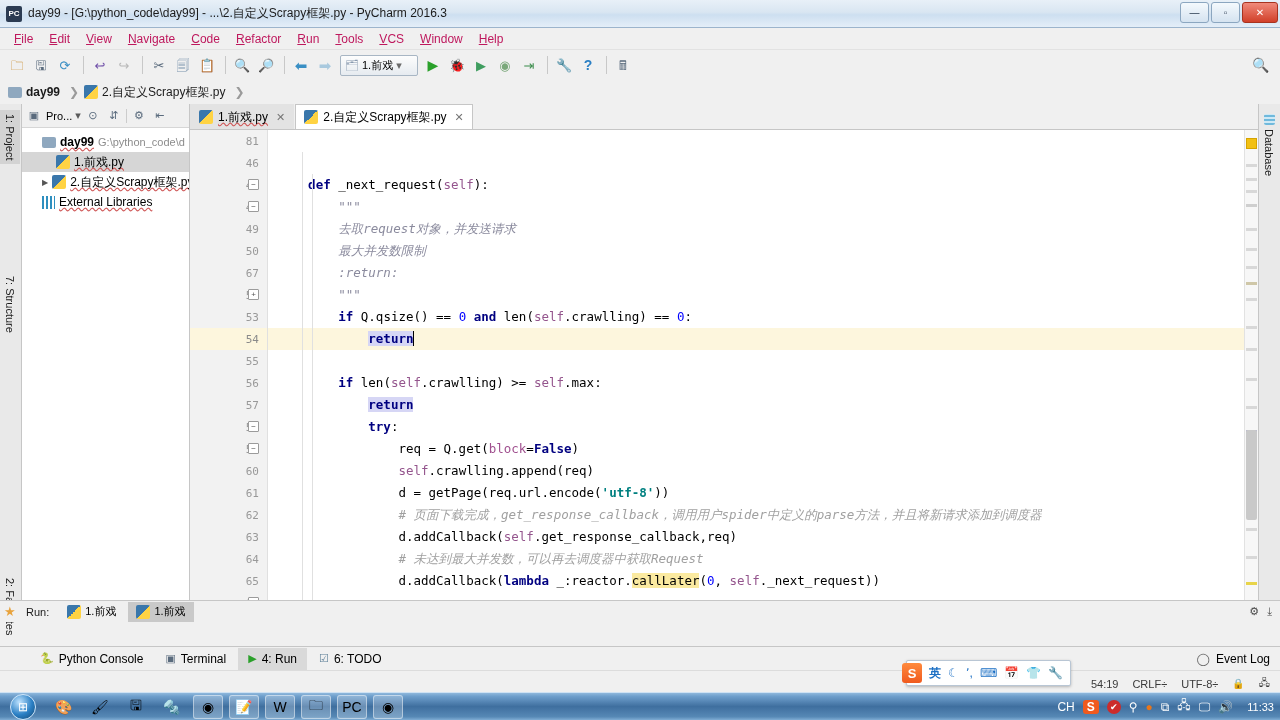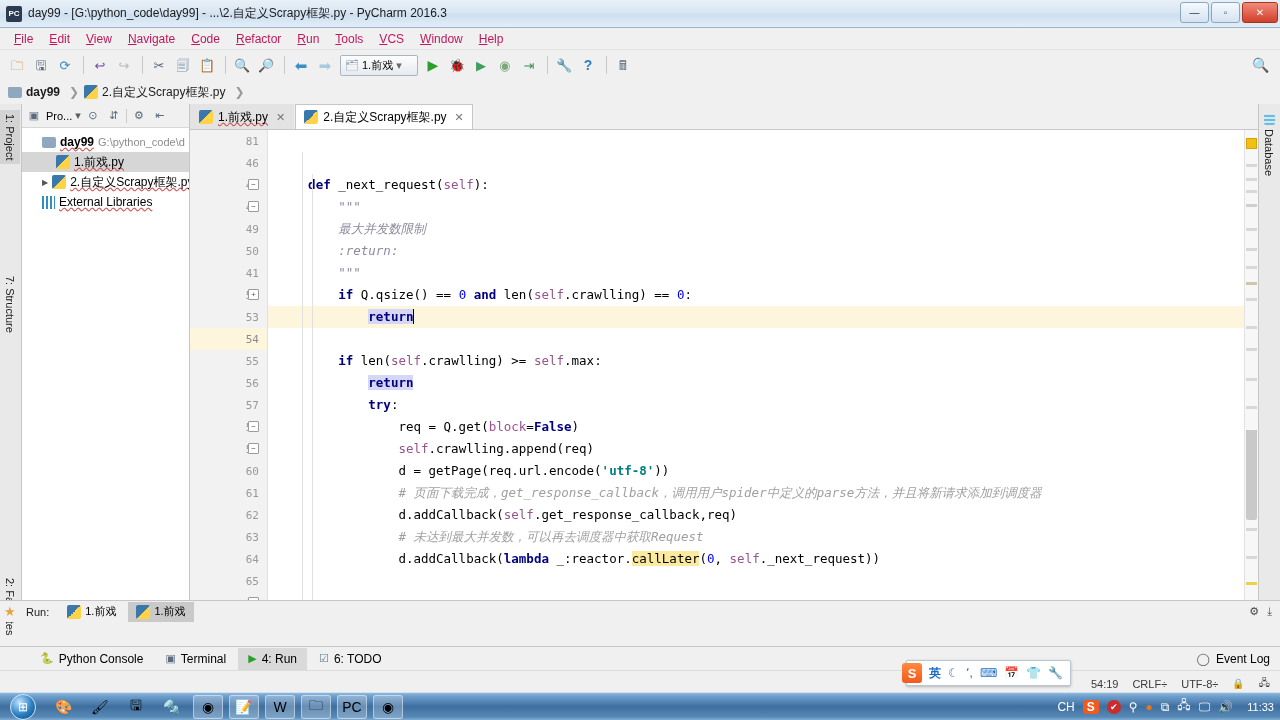--- a/index.html
+++ b/index.html
@@ -386,21 +386,21 @@
       <div class="editor-body">
         <div class="gutter" id="gutter">
             <div class="gutter-line">81</div>
             <div class="gutter-line">46</div>
             <div class="gutter-line">47</div>
             <div class="fold" style="top: 49px;">−</div>
             <div class="gutter-line">48</div>
             <div class="fold" style="top: 71px;">−</div>
             <div class="gutter-line">49</div>
             <div class="gutter-line">50</div>
-            <div class="gutter-line">41</div>
+            <div class="gutter-line">67</div>
             <div class="gutter-line">52</div>
             <div class="fold" style="top: 159px;">+</div>
             <div class="gutter-line">53</div>
             <div class="gutter-line hl">54</div>
             <div class="gutter-line">55</div>
             <div class="gutter-line">56</div>
             <div class="gutter-line">57</div>
             <div class="gutter-line">58</div>
             <div class="fold" style="top: 291px;">−</div>
             <div class="gutter-line">59</div>
@@ -412,20 +412,21 @@
             <div class="gutter-line">64</div>
             <div class="gutter-line">65</div>
             <div class="gutter-line">66</div>
             <div class="fold" style="top: 467px;">+</div>
           </div>
         <div class="code-area" id="codearea">
             <div class="code-line"></div>
             <div class="code-line"></div>
             <div class="code-line">    <span class="kw">def</span> _next_request(<span class="self">self</span>):</div>
             <div class="code-line"><span class="doc">        """</span></div>
+            <div class="code-line"><span class="doc">        去取request对象，并发送请求</span></div>
             <div class="code-line"><span class="doc">        最大并发数限制</span></div>
             <div class="code-line"><span class="doc">        :return:</span></div>
             <div class="code-line"><span class="doc">        """</span></div>
             <div class="code-line">        <span class="kw">if</span> Q.qsize() == <span class="num">0</span> <span class="kw">and</span> len(<span class="self">self</span>.crawlling) == <span class="num">0</span>:</div>
             <div class="code-line hl">            <span class="sel"><span class="kw">return</span></span><span class="caret"></span></div>
             <div class="code-line"></div>
             <div class="code-line">        <span class="kw">if</span> len(<span class="self">self</span>.crawlling) &gt;= <span class="self">self</span>.max:</div>
             <div class="code-line">            <span class="sel"><span class="kw">return</span></span></div>
             <div class="code-line">            <span class="kw">try</span>:</div>
             <div class="code-line">                req = Q.get(<span class="kwarg">block</span>=<span class="kw">False</span>)</div>

